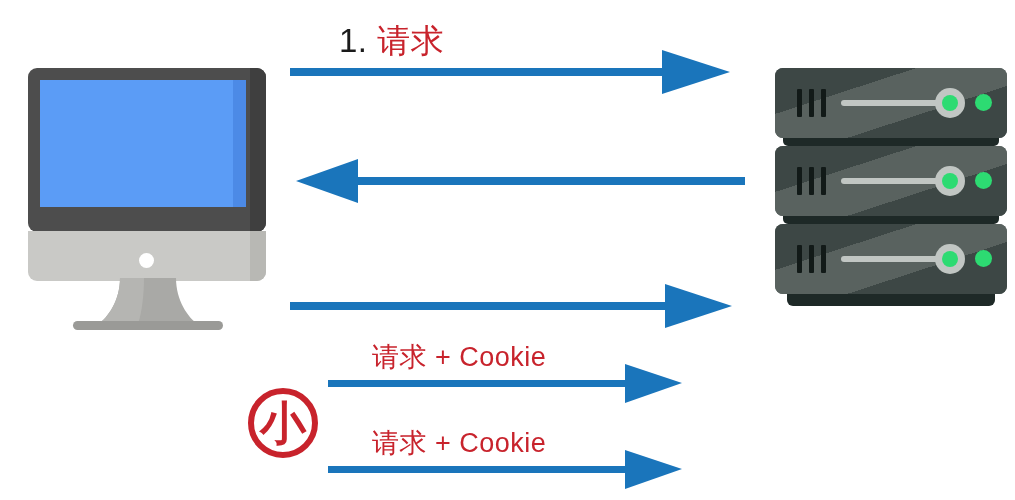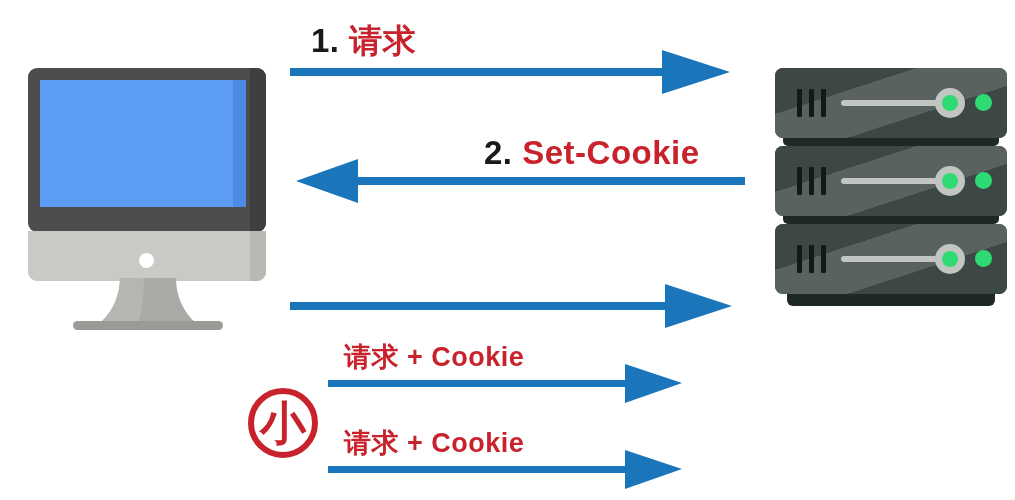--- a/index.html
+++ b/index.html
@@ -19,23 +19,24 @@
     left: 0; top: 0;
     width: 1015px;
     height: 500px;
   }
   .abs { position: absolute; }
 
   
   .msg-label {
     position: absolute;
     white-space: nowrap;
-    font-weight: bold;
+    font-weight: normal;
     line-height: 1;
     letter-spacing: 0.5px;
+    margin-left: 28px;
   }
   .msg-label .num {
     color: #1a1a1a;
   }
   .msg-label .txt {
     color: #c8232c;
   }
   .label-big { font-size: 33px; }
   .label-small { font-size: 27px; }
 
@@ -259,24 +260,20 @@
   <div class="abs" style="left:248px; top:388px;">
     <div class="logo-circle"></div>
     <div class="logo-glyph">小</div>
   </div>
 
   <div class="msg-label label-big" style="left:311px; top:24px;">
     <span class="num">1.</span>
     <span class="txt">请求</span>
   </div>
 
-  <div class="msg-label label-big" style="left:484px; top:136px;">
-    <span class="num">2.</span>
-    <span class="txt">Set-Cookie</span>
-  </div>
 
 
   <div class="msg-label label-small" style="left:344px; top:344px;">
     <span class="txt">请求 + Cookie</span>
   </div>
 
   <div class="msg-label label-small" style="left:344px; top:430px;">
     <span class="txt">请求 + Cookie</span>
   </div>
 

